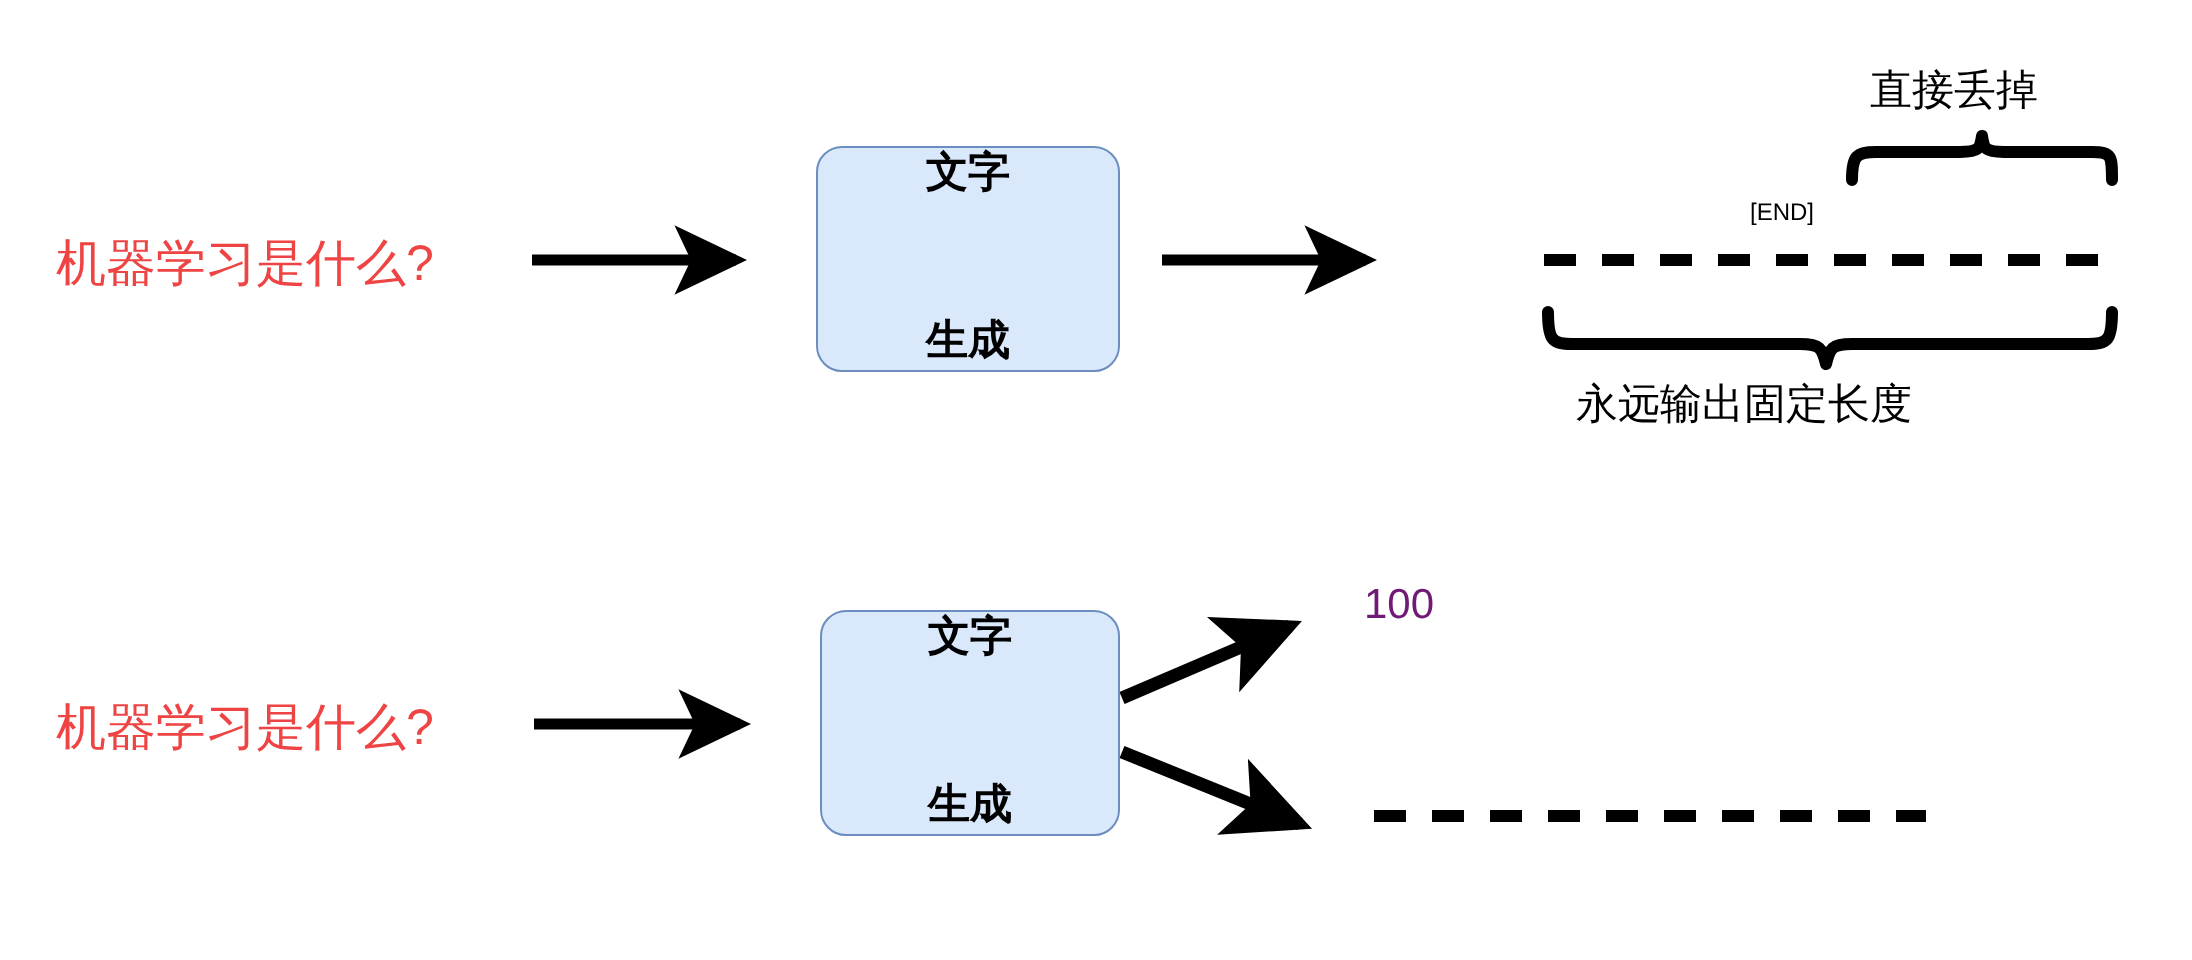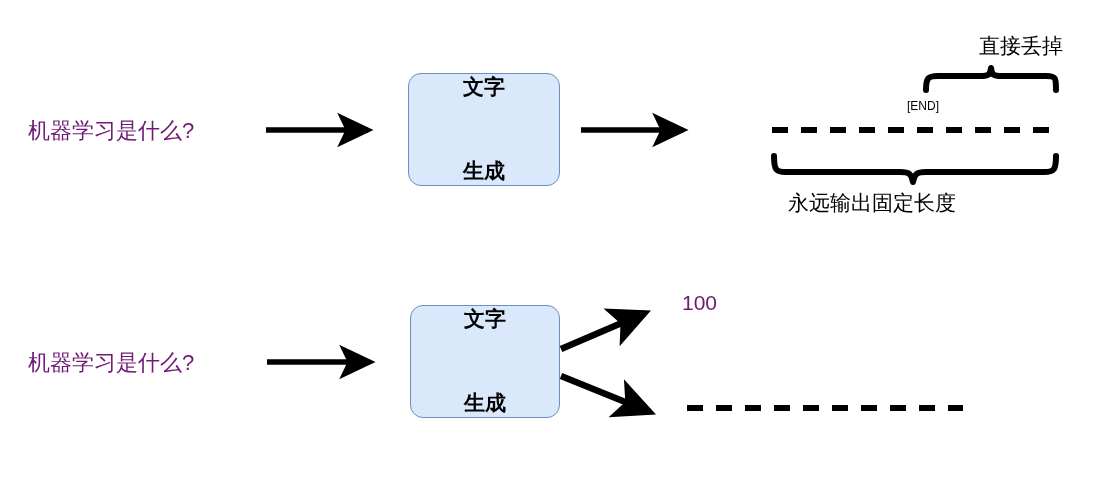--- a/index.html
+++ b/index.html
@@ -16,23 +16,23 @@
     position: relative;
     width: 1096px;
     height: 480px;
     background: #ffffff;
     overflow: hidden;
   }
   .abs { position: absolute; }
 
   
   .prompt-label {
-    font-size: 22px;
+    font-size: 25px;
     line-height: 1;
-    color: #701a75;
+    color: #ef4444;
     white-space: nowrap;
     letter-spacing: 0px;
   }
 
   
   .proc-box {
     box-sizing: border-box;
     border-radius: 13px;
     display: flex;
     flex-direction: column;
@@ -137,23 +137,23 @@
     </g>
   </svg>
 
   <div class="abs prompt-label" style="left:28px; top:120px;">机器学习是什么?</div>
 
   <div class="abs proc-box" style="left:408px; top:73px; width:152px; height:113px; background:#dae8fc; border:1.6px solid #6c8ebf;">
     <div class="proc-line">文字</div>
     <div class="proc-line">生成</div>
   </div>
 
-  <div class="abs anno-small" style="left:875px; top:100px;margin-left:32px;">[END]</div>
+  <div class="abs anno-small" style="left:875px; top:100px;">[END]</div>
 
-  <div class="abs anno" style="left:935px; top:35px;margin-left:44px;">直接丢掉</div>
+  <div class="abs anno" style="left:935px; top:35px;">直接丢掉</div>
 
   <div class="abs anno" style="left:788px; top:192px;">永远输出固定长度</div>
 
   <div class="abs prompt-label" style="left:28px; top:352px;">机器学习是什么?</div>
 
   <div class="abs proc-box" style="left:410px; top:305px; width:150px; height:113px; background:#dae8fc; border:1.6px solid #6c8ebf;">
     <div class="proc-line">文字</div>
     <div class="proc-line">生成</div>
   </div>
 

